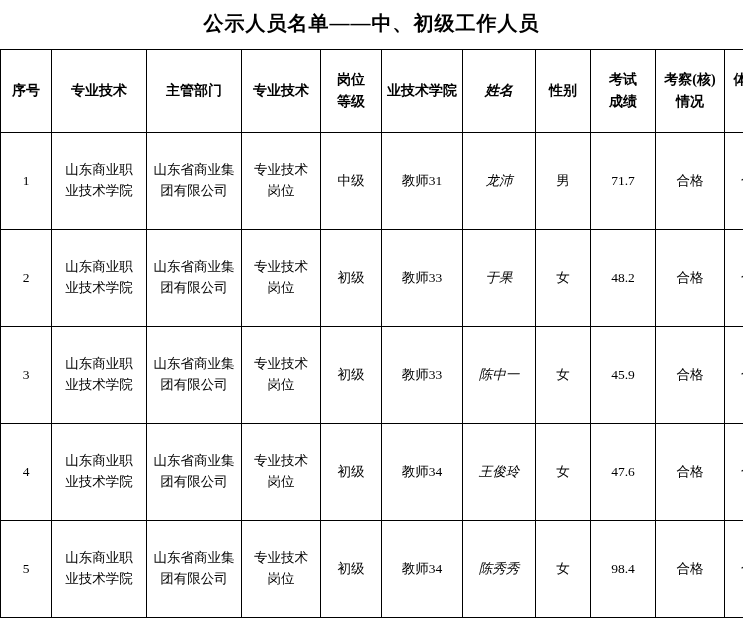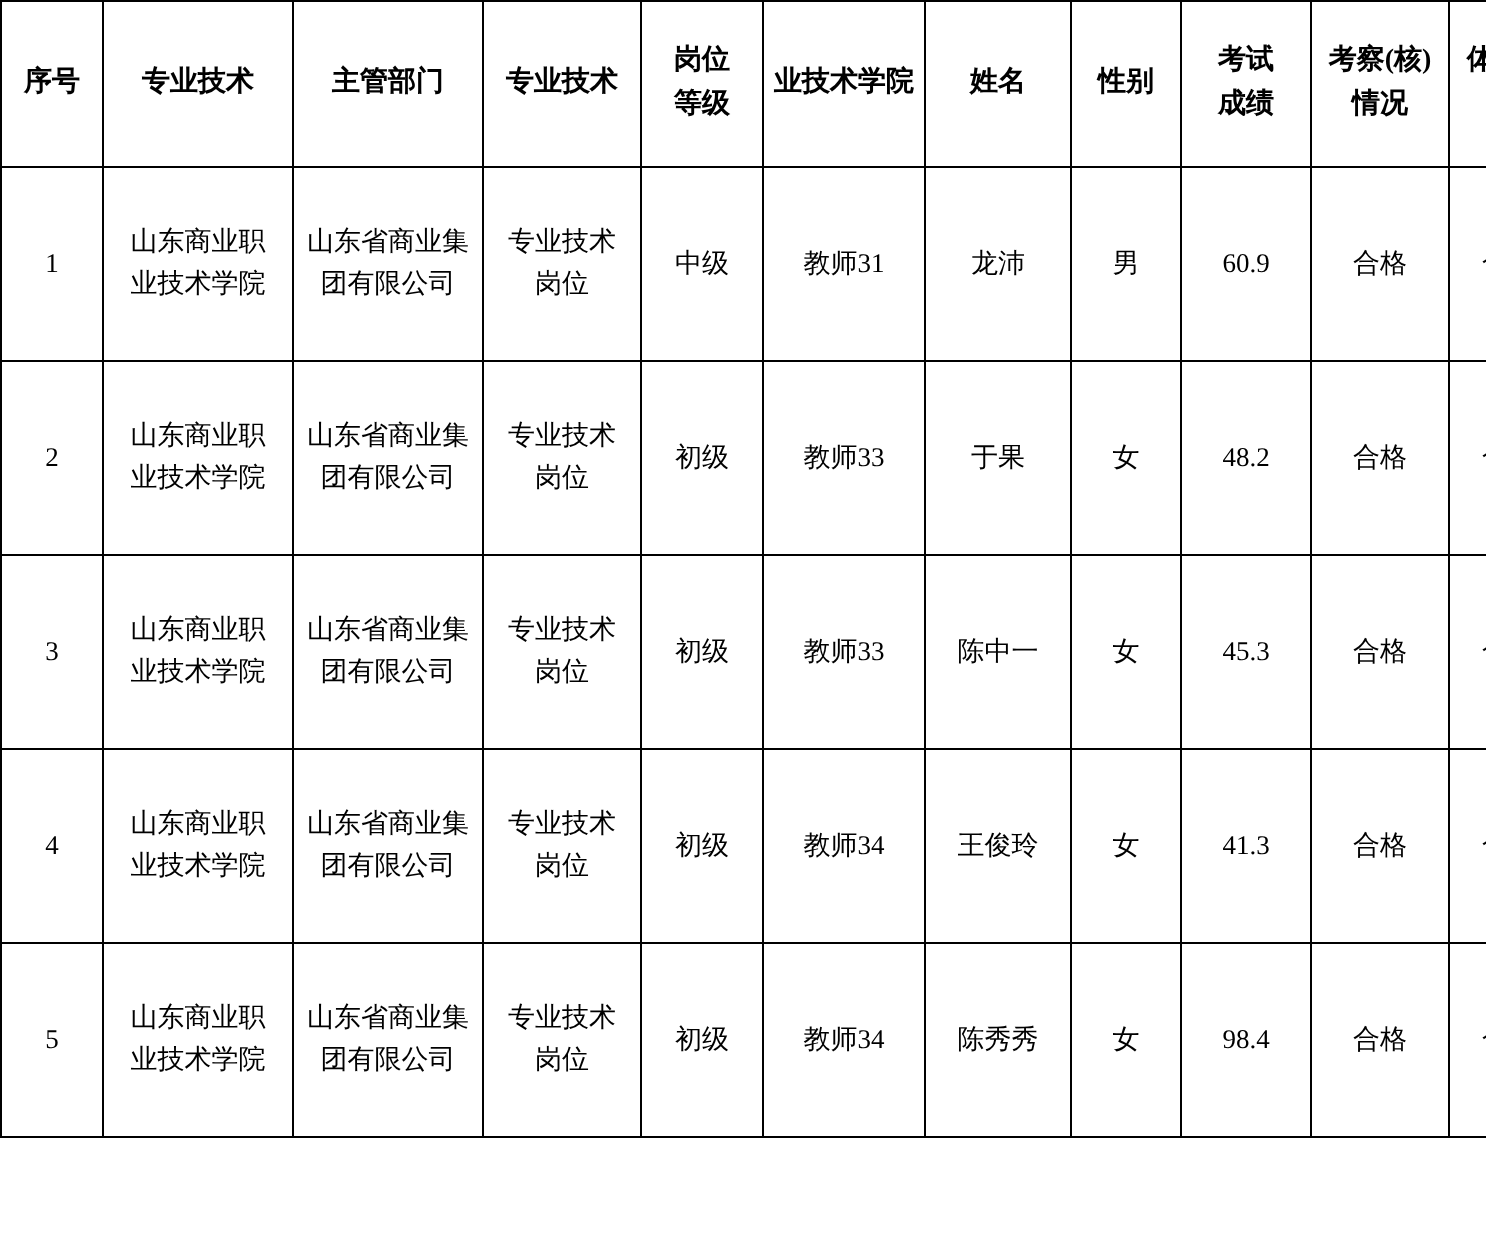--- a/index.html
+++ b/index.html
@@ -52,37 +52,38 @@
   }
   table.main-table tbody td {
     height: 92px;
   }
   .col-0  { width: 44px; margin-left: 40px; }
   .col-1  { width: 88px; }
   .col-2  { width: 88px; font-family: Liberation Serif, serif; }
   .col-3  { width: 72px; }
   .col-4  { width: 54px; }
   .col-5  { width: 74px; }
-  .col-6  { width: 66px; }
+  .col-6  { width: 66px; font-style: italic; }
   .col-7  { width: 48px; }
   .col-8  { width: 58px; }
   .col-9  { width: 62px; }
   .col-10 { width: 53px; }
   .wrap2 {
     display: block;
   }
   .num-cell {
     font-family: "Liberation Serif", "DejaVu Serif", serif;
   }
 </style>
 </head>
 <body>
 
 <div class="page">
 
+  <div class="doc-title">公示人员名单——中、初级工作人员</div>
 
   <table class="main-table">
     <thead>
       <tr>
         <th class="col-0">
           <span class="wrap2">序号</span>
         </th>
         <th class="col-1">
           <span class="wrap2">专业技术</span>
         </th>
@@ -132,21 +133,21 @@
           <span class="wrap2">团有限公司</span>
         </td>
         <td class="col-3">
           <span class="wrap2">专业技术</span>
           <span class="wrap2">岗位</span>
         </td>
         <td class="col-4">中级</td>
         <td class="col-5">教师31</td>
         <td class="col-6">龙沛</td>
         <td class="col-7">男</td>
-        <td class="col-8 num-cell">60.9</td>
+        <td class="col-8 num-cell">71.7</td>
         <td class="col-9">合格</td>
         <td class="col-10">合格</td>
       </tr>
 
       <tr>
         <td class="col-0 num-cell">2</td>
         <td class="col-1">
           <span class="wrap2">山东商业职</span>
           <span class="wrap2">业技术学院</span>
         </td>
@@ -178,21 +179,21 @@
           <span class="wrap2">团有限公司</span>
         </td>
         <td class="col-3">
           <span class="wrap2">专业技术</span>
           <span class="wrap2">岗位</span>
         </td>
         <td class="col-4">初级</td>
         <td class="col-5">教师33</td>
         <td class="col-6">陈中一</td>
         <td class="col-7">女</td>
-        <td class="col-8 num-cell">45.3</td>
+        <td class="col-8 num-cell">45.9</td>
         <td class="col-9">合格</td>
         <td class="col-10">合格</td>
       </tr>
 
       <tr>
         <td class="col-0 num-cell">4</td>
         <td class="col-1">
           <span class="wrap2">山东商业职</span>
           <span class="wrap2">业技术学院</span>
         </td>
@@ -201,21 +202,21 @@
           <span class="wrap2">团有限公司</span>
         </td>
         <td class="col-3">
           <span class="wrap2">专业技术</span>
           <span class="wrap2">岗位</span>
         </td>
         <td class="col-4">初级</td>
         <td class="col-5">教师34</td>
         <td class="col-6">王俊玲</td>
         <td class="col-7">女</td>
-        <td class="col-8 num-cell">41.3</td>
+        <td class="col-8 num-cell">47.6</td>
         <td class="col-9">合格</td>
         <td class="col-10">合格</td>
       </tr>
 
       <tr>
         <td class="col-0 num-cell">5</td>
         <td class="col-1">
           <span class="wrap2">山东商业职</span>
           <span class="wrap2">业技术学院</span>
         </td>

